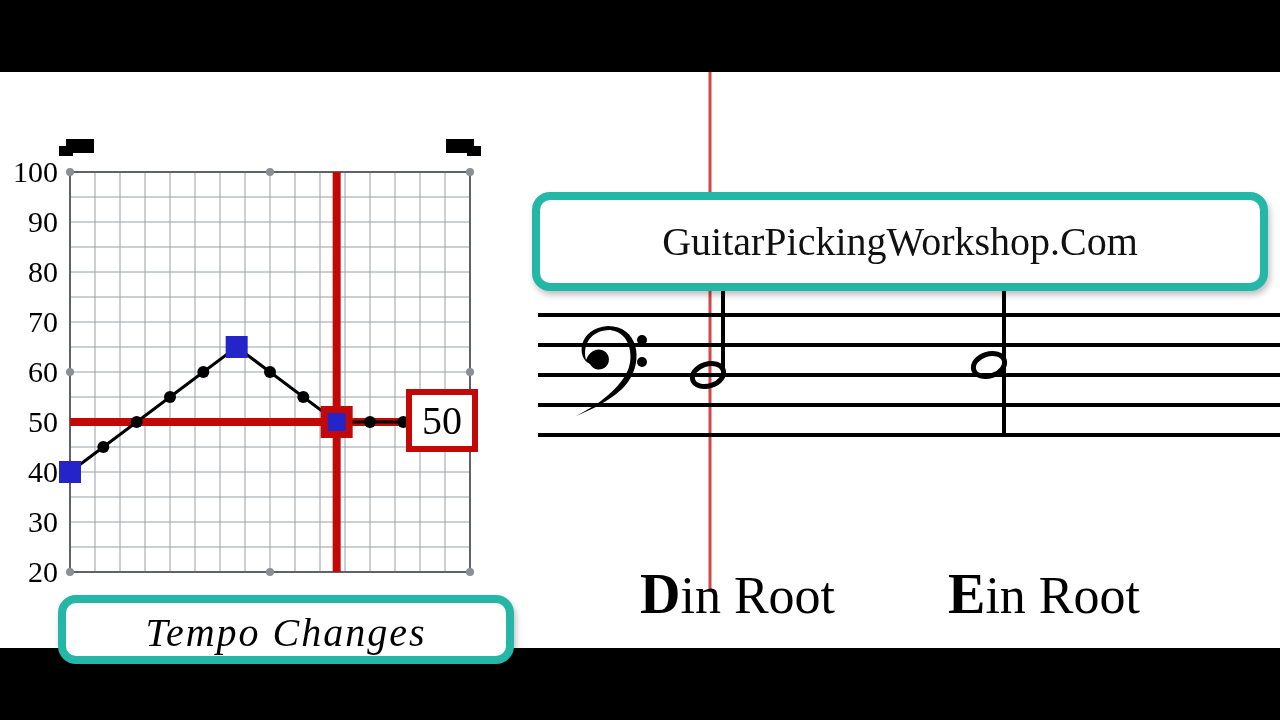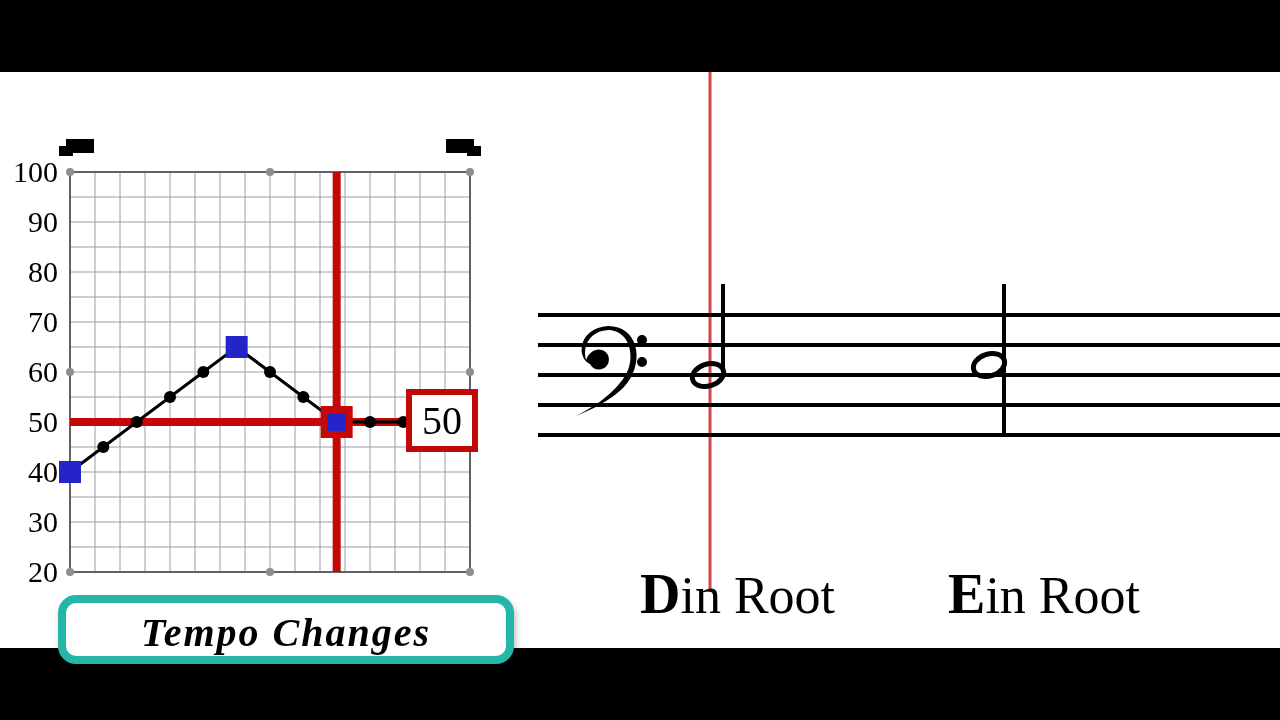--- a/index.html
+++ b/index.html
@@ -2,21 +2,21 @@
 <html><head>
 <meta charset="utf-8">
 <style>
   html,body{margin:0;padding:0;width:1280px;height:720px;background:#000;font-family:Georgia,"Times New Roman",serif;overflow:hidden}
   .stage{position:absolute;left:0;top:72px;width:1280px;height:576px;background:#fff}
   .left-panel{position:absolute;left:0;top:0;width:510px;height:576px}
   .right-panel{position:absolute;left:510px;top:0;width:770px;height:576px}
   svg{display:block}
   .title-box{position:absolute;border:8px solid #24b6a6;border-radius:18px;background:#fff;box-shadow:2px 4px 6px rgba(0,0,0,.25);text-align:center}
   .tempo-box{left:58px;bottom:-16px;width:440px;padding:6px 0 0 0}
-  .tempo-box span{font-style:italic;font-weight:bold;font-size:40px;letter-spacing:2px;color:#000;font-family:"Times New Roman",serif}
+  .tempo-box span{font-style:italic;font-weight:normal;font-size:40px;letter-spacing:2px;color:#000;font-family:"Times New Roman",serif}
   .site-box{left:22px;top:120px;width:720px;padding:18px 0}
   .site-box span{font-size:40px;color:#111}
   .value-badge{position:absolute;border:6px solid #c30808;background:#fff;font-size:40px;font-weight:500;padding:2px 10px;color:#000;font-family:Georgia,serif}
   .chord-labels{position:absolute;left:130px;bottom:22px;width:640px;font-size:52px;color:#000000}
   .chord-labels b{font-weight:700;font-size:56px}
   .chord-labels span{display:inline-block;margin-right:50px}
 </style>
 </head>
 <body>
 
@@ -135,19 +135,22 @@
       </g>
 
       <line x1="494" y1="212" x2="494" y2="363" stroke="#000" stroke-width="4"></line>
 
       <g>
         <line x1="494" y1="212" x2="494" y2="290" stroke="#000" stroke-width="4"></line>
         <ellipse cx="479" cy="293" rx="16" ry="11" fill="none" stroke="#000" stroke-width="5" transform="rotate(-18 479 293)"></ellipse>
       </g>
     </svg>
 
+    <div class="title-box site-box">
+      <span>GuitarPickingWorkshop.Com</span>
+    </div>
 
     <div class="chord-labels">
       <span><b>D</b><span> in Root</span></span>
       <span><b>E</b><span> in Root</span></span>
     </div>
   </div>
 </div>
 
 </body></html>

